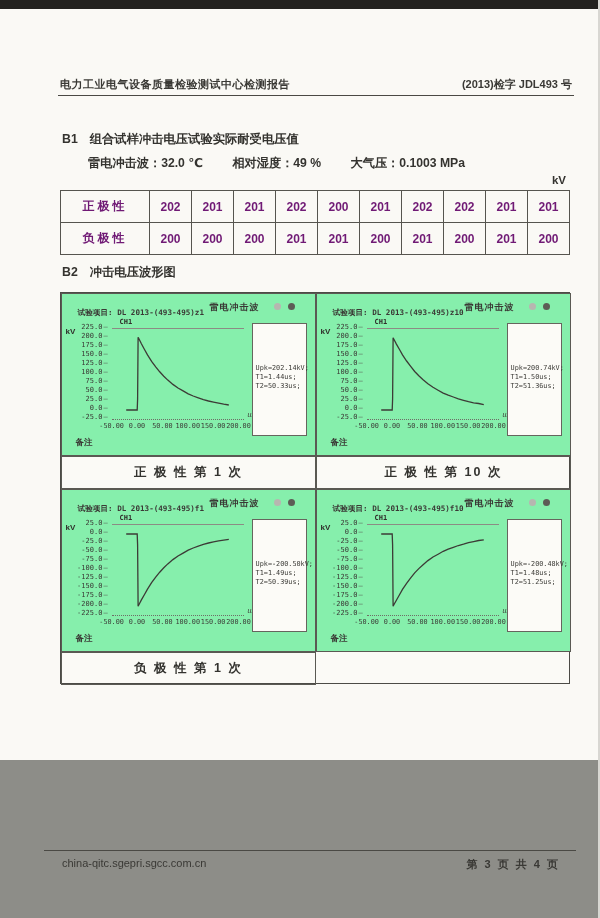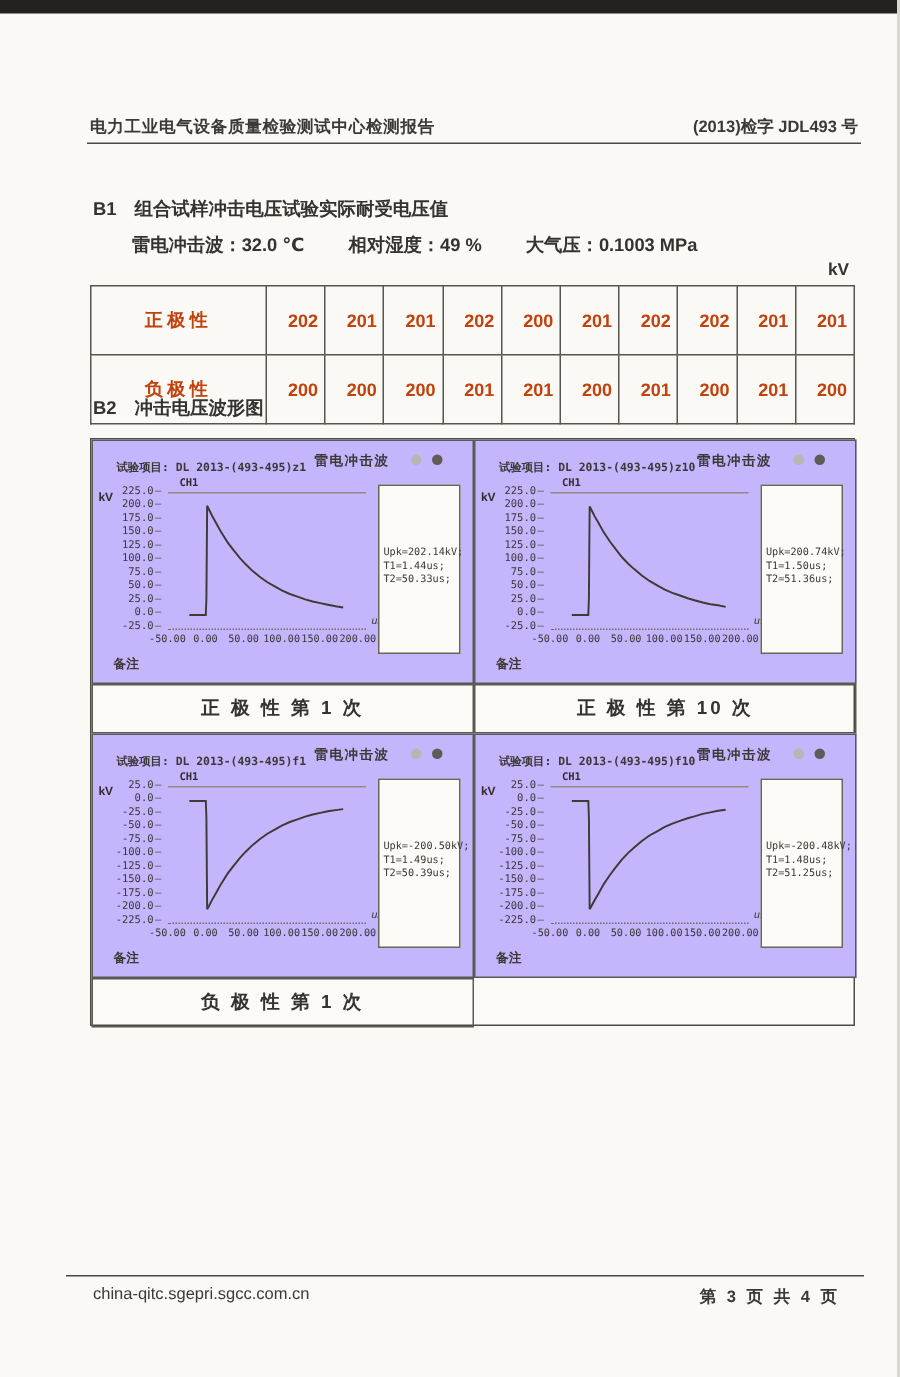--- a/index.html
+++ b/index.html
@@ -5,21 +5,21 @@
   html,body{margin:0;padding:0;}
   body{
     width:600px;height:918px;
     background:#8d8d88;
     font-family:"Liberation Sans","DejaVu Sans",sans-serif;
     color:#32312e;
     position:relative;
     overflow:hidden;
   }
   .paper{
-    position:absolute;left:0;top:0;width:600px;height:918px;
+    position:absolute;left:0;top:0;width:600px;height:760px;
     background:#faf9f5;
   }
   .scan-top{
     position:absolute;left:0;top:0;width:600px;height:9px;
     background:#23221f;
   }
   .scan-right{
     position:absolute;right:0;top:0;width:2px;height:918px;background:#d8d7d2;
   }
   
@@ -41,35 +41,35 @@
   .line-env{position:absolute;left:88px;top:155px;font-size:12.2px;font-weight:600;color:#34332f;}
   .line-env .pair{margin-right:26px;}
   .kv-unit{position:absolute;right:34px;top:174px;font-size:11.5px;font-weight:600;color:#34332f;}
   
   .wtab{
     position:absolute;left:60px;top:190px;width:510px;height:64px;
     border-collapse:collapse;table-layout:fixed;
   }
   .wtab td,.wtab th{
     border:1.1px solid #56554f;
-    font-size:12px;font-weight:600;color:#c2410c;
-    text-align:center;vertical-align:middle;padding:14px;
+    font-size:12px;font-weight:600;color:#701a75;
+    text-align:center;vertical-align:middle;padding:0;
   }
   .wtab th{letter-spacing:3px;font-weight:600;}
   .wtab tr{height:32px;}
   .line-b2{position:absolute;left:62px;top:264px;font-size:12.3px;font-weight:600;color:#34332f;}
   .line-b2 .gap{display:inline-block;width:12px;}
   
   .wgrid{
     position:absolute;left:60px;top:292px;width:510px;height:392px;
     display:grid;grid-template-columns:255px 255px;grid-template-rows:163px 33px 163px 33px;
     border:1.4px solid #4c4b46;box-sizing:border-box;
     background:#fbfaf6;
   }
-  .wave-cell{position:relative;border:.8px solid #5a5953;box-sizing:border-box;margin:-0.4px;background:#c4b5fd;}
+  .wave-cell{position:relative;border:.8px solid #5a5953;box-sizing:border-box;margin:-0.4px;background:#86efac;}
   .cap-cell{
     position:relative;border:.8px solid #5a5953;box-sizing:border-box;margin:-0.4px;
     display:flex;align-items:center;justify-content:center;
     font-size:12.5px;font-weight:600;letter-spacing:2px;color:#34332f;
   }
   
   .wv-title{position:absolute;left:16px;top:7px;right:6px;height:12px;white-space:nowrap;}
   .wv-proj{font-family:"DejaVu Sans Mono","Liberation Mono",monospace;font-size:7.6px;font-weight:600;color:#3a3935;}
   .wv-legend{position:absolute;left:132px;top:0;font-size:9px;font-weight:700;letter-spacing:1px;color:#3a3935;}
   .dot{position:absolute;top:2px;width:7px;height:7px;border-radius:50%;}

